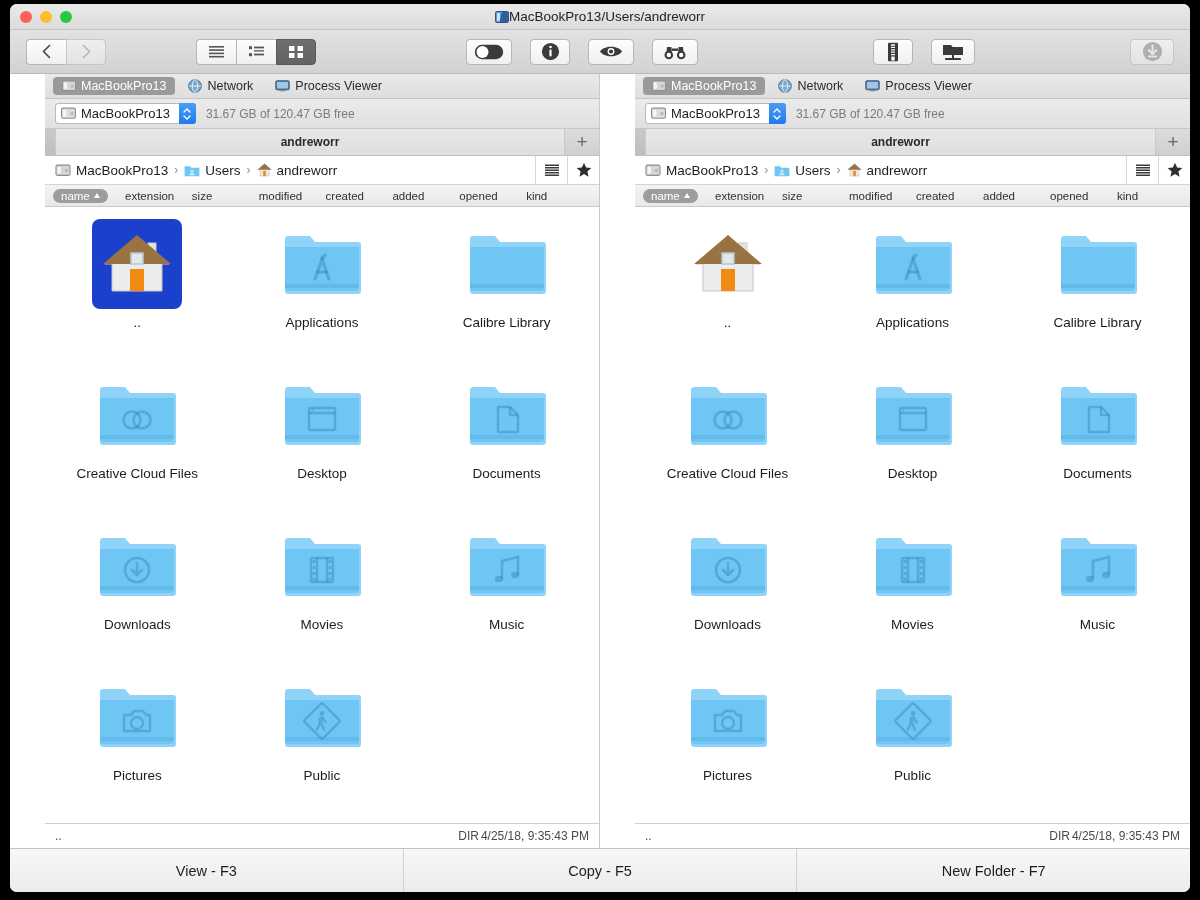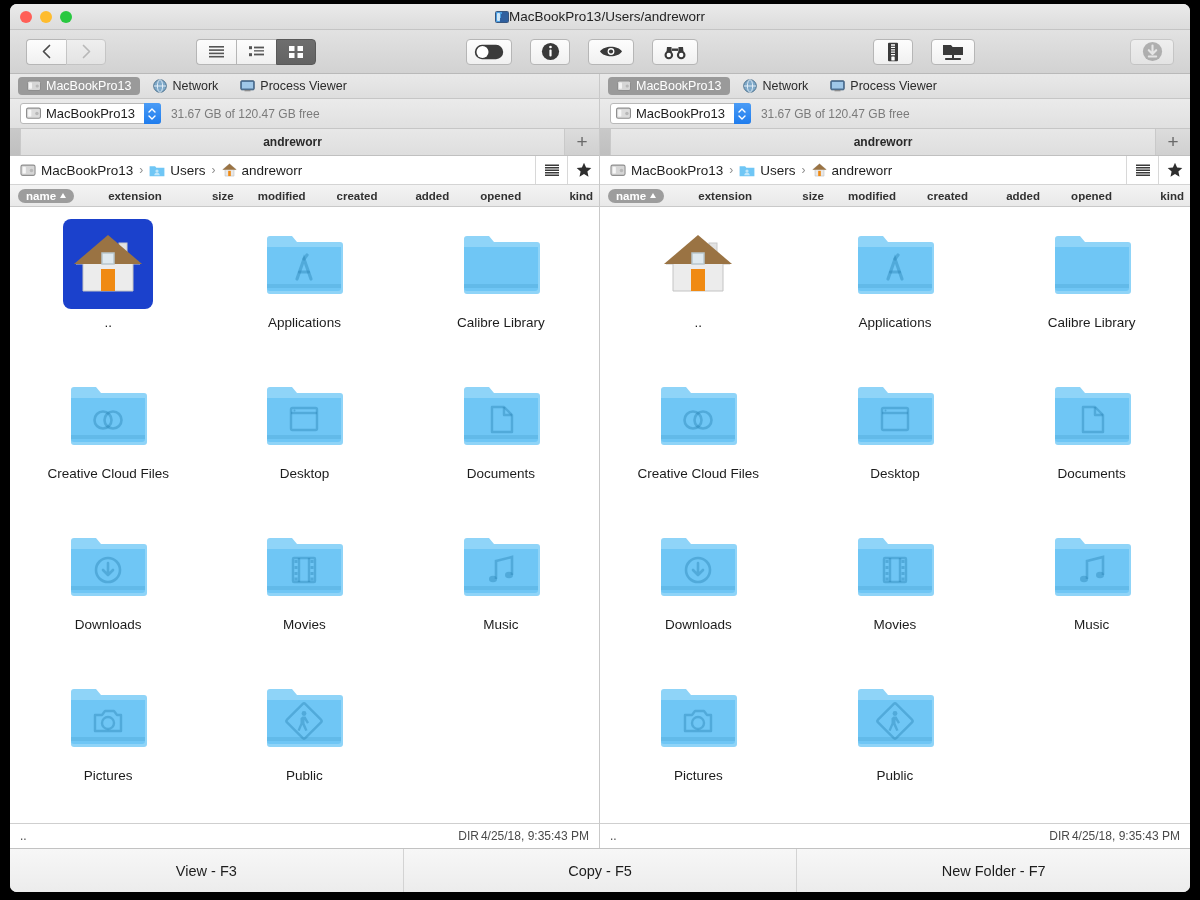--- a/index.html
+++ b/index.html
@@ -67,21 +67,21 @@
   .tb-group .tb-btn:first-child { border-radius: 4px 0 0 4px; }
   .tb-group .tb-btn:last-child  { border-radius: 0 4px 4px 0; border-right-width: 1px; }
   .tb-btn.single { border-radius: 4px; }
   .tb-btn.active { background: linear-gradient(#6f6f6f,#636363); border-color:#595959; }
   .tb-btn.disabled { opacity: .55; } .gap-18 { width: 18px; }
 
   svg { display: block; }
 
   
   .panes { flex: 1 1 auto; display: flex; min-height: 0; }
-  .pane { width: 50%; display: flex; flex-direction: column; min-width: 0; position: relative; }
+  .pane { width: 50%; display: flex; flex-direction: column; min-width: 0; position: relative; padding-left: 35px; }
   .pane.left { border-right: 1px solid #c9c9c9; }
 
   .tabstrip {
     height: 25px; flex: 0 0 25px;
     background: linear-gradient(#e9e9e9,#dedede);
     border-bottom: 1px solid #c6c6c6;
     display: flex; align-items: center; padding-left: 8px; gap: 4px;
   }
   .tabitem {
     display: flex; align-items: center; gap: 5px;
@@ -139,24 +139,24 @@
   .crumb-actions { margin-left: auto; display: flex; height: 100%; }
   .crumb-actions > div {
     width: 32px; display: flex; align-items: center; justify-content: center;
     border-left: 1px solid #d8d8d8;
   }
 
   .colhdr {
     height: 22px; flex: 0 0 22px;
     background: linear-gradient(#f3f3f3,#e9e9e9);
     border-bottom: 1px solid #c9c9c9;
-    display: flex; align-items: center; font-size: 11.5px; font-weight: bold; color: #313131;
+    display: flex; align-items: center; font-size: 11.5px; font-weight: normal; color: #313131;
     padding: 0 6px 0 8px; overflow: hidden;
   }
-  .colhdr .c { flex: 1 1 0; text-align: right; white-space: nowrap; }
+  .colhdr .c { flex: 1 1 0; text-align: left; white-space: nowrap; }
   .colhdr .c.first { flex: 0 0 72px; text-align: left; }
   .colhdr .namepill {
     display: inline-flex; align-items: center; gap: 4px;
     background: #9d9d9d; color: #fff; border-radius: 8px; padding: 1px 8px;
   }
   .tri { width: 0; height: 0; border-left: 3.5px solid transparent; border-right: 3.5px solid transparent; border-bottom: 5px solid #fff; }
 
   
   .grid {
     flex: 1 1 auto; background: #fff; overflow: hidden;

